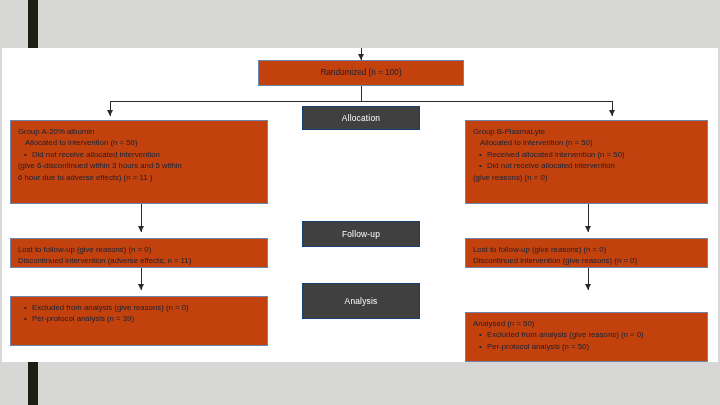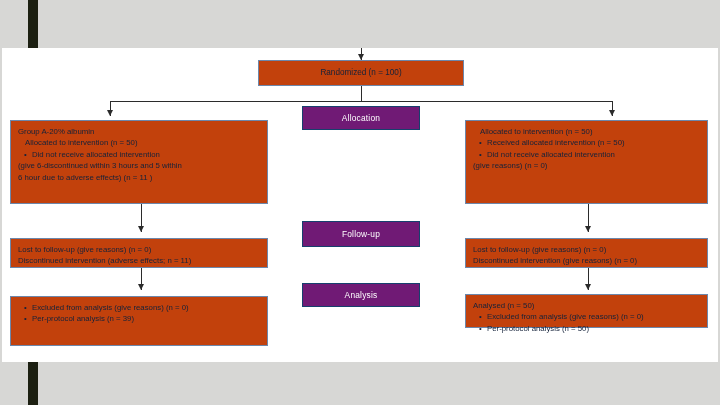--- a/index.html
+++ b/index.html
@@ -42,36 +42,36 @@
   #randomized{
     left:258px;top:60px;width:206px;height:26px;
     display:flex;align-items:center;justify-content:center;
     font-size:8.2px;
   }
   #group-a{left:10px;top:120px;width:258px;height:84px;}
   #group-b{left:465px;top:120px;width:243px;height:84px;}
   #followup-a{left:10px;top:238px;width:258px;height:30px;}
   #followup-b{left:465px;top:238px;width:243px;height:30px;}
   #analysis-a{left:10px;top:296px;width:258px;height:50px;}
-  #analysis-b{left:465px;top:294px;width:243px;height:34px;}
+  #analysis-b{left:465px;top:312px;width:243px;height:50px;}
 
   
   .stage{
     position:absolute;
-    background:#701a75;
+    background:#404040;
     border:1px solid #16406e;
     box-sizing:border-box;
     color:#ffffff;
     font-size:8.4px;
     display:flex;align-items:center;justify-content:center;
     letter-spacing:.2px;
   }
   #stage-allocation{left:302px;top:106px;width:118px;height:24px;}
   #stage-followup{left:302px;top:221px;width:118px;height:26px;}
-  #stage-analysis{left:302px;top:283px;width:118px;height:24px;}
+  #stage-analysis{left:302px;top:283px;width:118px;height:36px;}
 
   
   .conn{position:absolute;pointer-events:none;}
   .vline{position:absolute;width:1px;background:#2b2b2b;}
   .hline{position:absolute;height:1px;background:#2b2b2b;}
   .arrow-d{
     position:absolute;width:0;height:0;
     border-left:3.5px solid transparent;
     border-right:3.5px solid transparent;
     border-top:6px solid #2b2b2b;
@@ -136,20 +136,21 @@
 
 <div class="box" id="group-a">
   <div class="ln">Group A-20% albumin</div>
   <div class="ln ind1">Allocated to intervention (n = 50)</div>
   <div class="ln bul">Did not receive allocated intervention</div>
   <div class="ln">(give 6-discontinued within 3 hours and 5 within</div>
   <div class="ln">6 hour due to adverse effects) (n = 11 )</div>
 </div>
 
 <div class="box" id="group-b">
+  <div class="ln">Group B-PlasmaLyte</div>
   <div class="ln ind1">Allocated to intervention (n = 50)</div>
   <div class="ln bul">Received allocated intervention (n = 50)</div>
   <div class="ln bul">Did not receive allocated intervention</div>
   <div class="ln">(give reasons) (n = 0)</div>
 </div>
 
 <div class="box" id="followup-a">
   <div class="ln">Lost to follow-up (give reasons) (n = 0)</div>
   <div class="ln">Discontinued intervention (adverse effects; n = 11)</div>
 </div>

